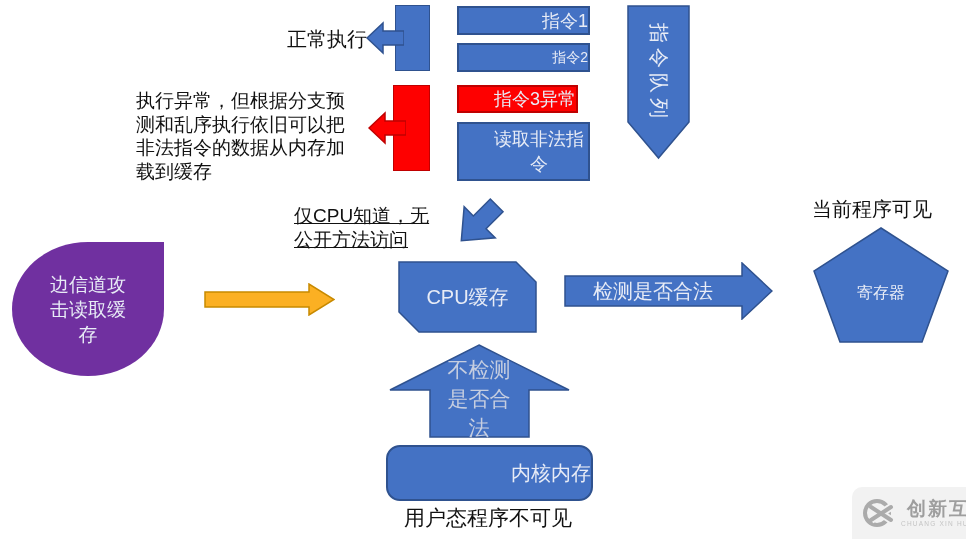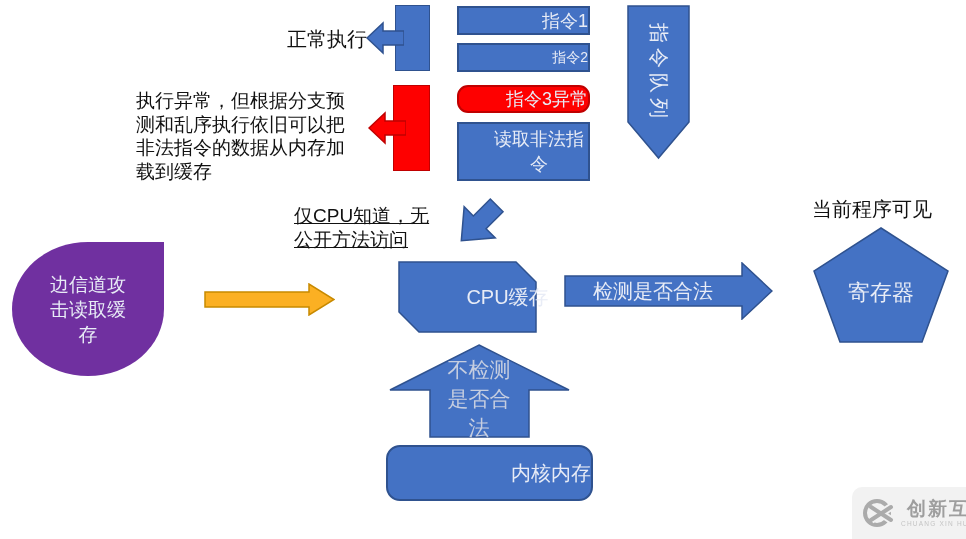--- a/index.html
+++ b/index.html
@@ -52,21 +52,21 @@
 测和乱序执行依旧可以把
 非法指令的数据从内存加
 载到缓存</div>
 
   <div class="abs box" style="left:457px; top:6px; width:133px; height:29px; font-size:18px;">
     <span>指令1</span>
   </div>
   <div class="abs box" style="left:457px; top:43px; width:133px; height:29px; font-size:14px;">
     <span>指令2</span>
   </div>
-  <div class="abs box red" style="left:457px; top:85px; width:133px; height:28px; font-size:18px;border-radius:11px;">
+  <div class="abs box red" style="left:457px; top:85px; width:121px; height:28px; font-size:18px;">
     <span>指令3异常</span>
   </div>
   <div class="abs box" style="left:457px; top:122px; width:133px; height:59px; font-size:18px; line-height:25px;">
     <span class="breakall" style="max-width:98px;">读取非法指令</span>
   </div>
 
   <svg class="abs" style="left:627px; top:5px;" width="63" height="155" viewBox="0 0 63 155">
     <polygon class="fill-blue" points="1,1 62,1 62,117 31.5,153 1,117"></polygon>
   </svg>
   <div class="abs vtext" style="left:627px; top:18px; width:63px; height:110px; font-size:20px;">指令队列</div>
@@ -75,21 +75,21 @@
 公开方法访问</div>
   <svg class="abs" style="left:451px; top:195px;" width="56" height="56" viewBox="0 0 56 56">
     <g transform="rotate(45 28 28)">
       <polygon class="fill-blue" points="19,3 37,3 37,27 50,27 28,53 6,27 19,27"></polygon>
     </g>
   </svg>
 
   <svg class="abs" style="left:398px; top:261px;" width="139" height="72" viewBox="0 0 139 72">
     <polygon class="fill-blue" points="1,1 118,1 138,21 138,71 21,71 1,51"></polygon>
   </svg>
-  <div class="abs shape-text" style="left:398px; top:261px; width:139px; height:72px; font-size:20px;padding-left:40px;">
+  <div class="abs shape-text" style="left:398px; top:261px; width:139px; height:72px; font-size:20px;">
     <span>CPU缓存</span>
   </div>
 
   <div class="abs shape-text" style="left:12px; top:242px; width:152px; height:134px; background:var(--purple); border-radius:50% 0 50% 50%; font-size:19px; line-height:25px;">
     <span class="breakall" style="max-width:78px;">边信道攻击读取缓存</span>
   </div>
 
   <svg class="abs" style="left:204px; top:283px;" width="131" height="33" viewBox="0 0 131 33">
     <polygon class="fill-orange" points="1,9 105,9 105,1 130,16.5 105,32 105,24 1,24"></polygon>
   </svg>
@@ -98,34 +98,35 @@
     <polygon class="fill-blue" points="1,14 178,14 178,1 208,29 178,57 178,44 1,44"></polygon>
   </svg>
   <div class="abs shape-text" style="left:564px; top:262px; width:178px; height:58px; font-size:20px;">
     <span>检测是否合法</span>
   </div>
 
   <div class="abs label" style="left:812px; top:196px; font-size:20px;">当前程序可见</div>
   <svg class="abs" style="left:813px; top:227px;" width="136" height="116" viewBox="0 0 136 116">
     <polygon class="fill-blue" points="68,1 135,44 109,115 27,115 1,44"></polygon>
   </svg>
-  <div class="abs shape-text" style="left:813px; top:268px; width:136px; height:50px; font-size:22px;">
+  <div class="abs shape-text" style="left:813px; top:268px; width:136px; height:50px; font-size:16px;">
     <span>寄存器</span>
   </div>
 
   <svg class="abs" style="left:389px; top:344px;" width="181" height="94" viewBox="0 0 181 94">
     <polygon class="fill-blue" points="90,1 180,46 140,46 140,93 41,93 41,46 1,46"></polygon>
   </svg>
   <div class="abs shape-text muted" style="left:414px; top:356px; width:130px; height:84px; font-size:21px; line-height:29px;">
     <span class="breakall" style="max-width:66px;">不检测是否合法</span>
   </div>
 
   <div class="abs box" style="left:386px; top:445px; width:207px; height:56px; border-radius:14px; font-size:20px;">
     <span>内核内存</span>
   </div>
+  <div class="abs label" style="left:404px; top:504px; font-size:21px;">用户态程序不可见</div>
 
   <div class="abs logo-panel" style="left:852px; top:487px; width:148px; height:52px;text-align:right;">
     <svg width="34" height="34" viewBox="0 0 34 34">
       <circle cx="16" cy="17" r="12" fill="none" stroke="#ababab" stroke-width="4"></circle>
       <path d="M10 11 L30 24 M30 11 L10 24" stroke="#f2f2f2" stroke-width="8" fill="none"></path>
       <path d="M10 11 L30 24 M30 11 L10 24" stroke="#ababab" stroke-width="4" fill="none" stroke-linecap="round"></path>
     </svg>
     <div>
       <div class="logo-name">创新互联</div>
       <div class="logo-sub">CHUANG XIN HU LIAN</div>

